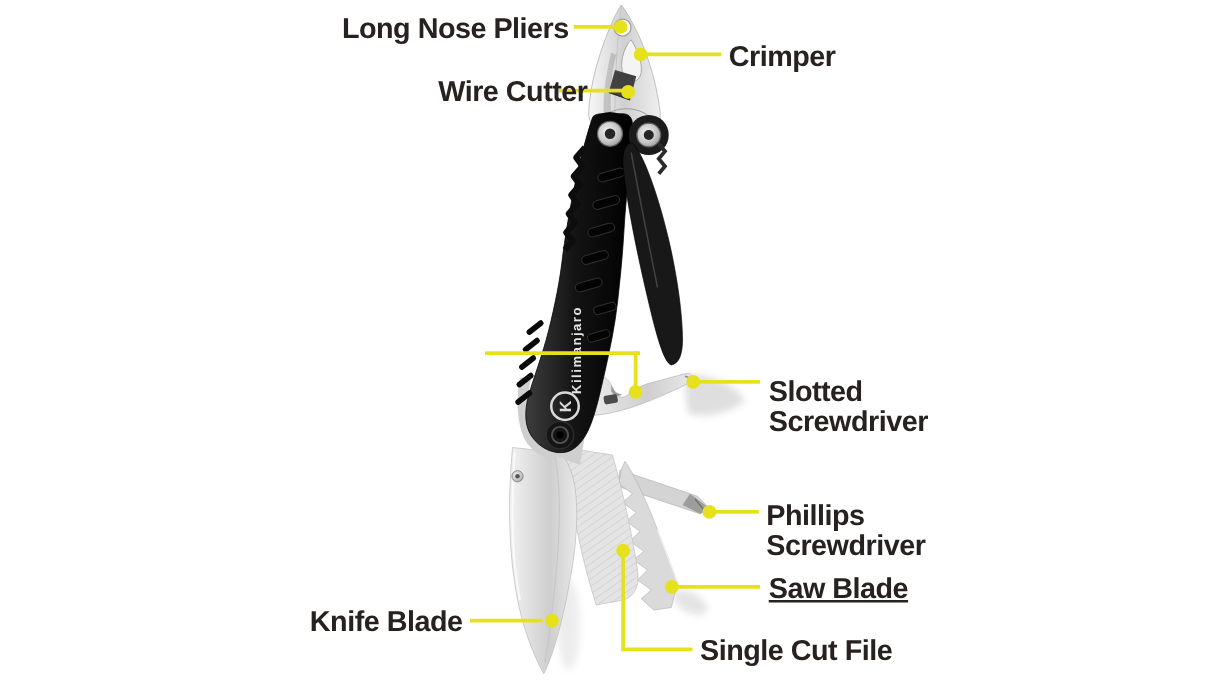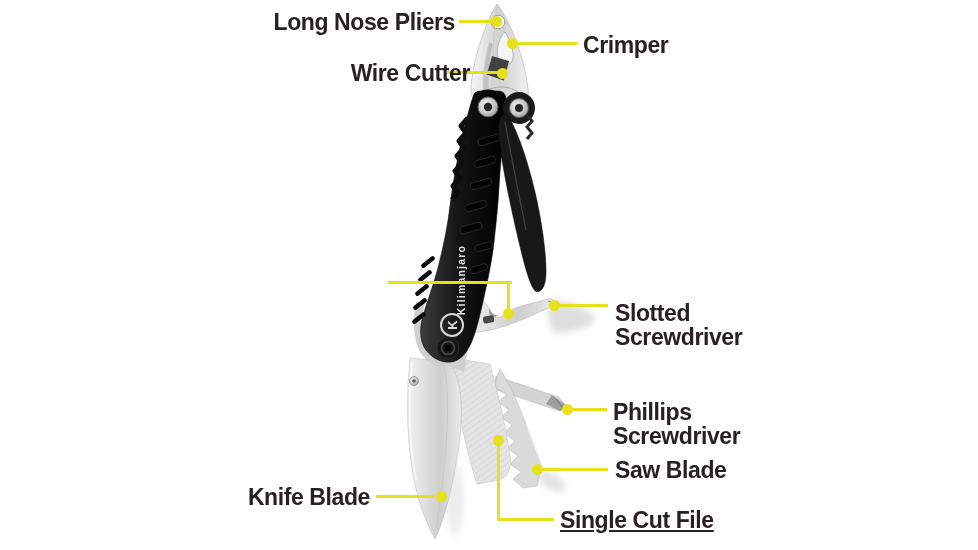--- a/index.html
+++ b/index.html
@@ -192,17 +192,17 @@
   <div class="lead h" style="left:497px;top:518px;width:57px;"></div>
 
   <div class="lead h" style="left:376px;top:495px;width:58px;"></div>
   <div class="dot" style="left:436px;top:491px;"></div>
 
   <div class="lbl r" style="right:523px;top:10px;">Long Nose Pliers</div>
   <div class="lbl" style="left:583px;top:33px;">Crimper</div>
   <div class="lbl r" style="right:508px;top:61px;">Wire Cutter</div>
   <div class="lbl wrap" style="left:615px;top:301px;">Slotted Screwdriver</div>
   <div class="lbl wrap" style="left:613px;top:400px;">Phillips Screwdriver</div>
-  <div class="lbl" style="left:615px;top:458px;">Saw Blade</div>
-  <div class="lbl" style="left:560px;top:508px;text-decoration:underline;">Single Cut File</div>
+  <div class="lbl" style="left:615px;top:458px;text-decoration:underline;">Saw Blade</div>
+  <div class="lbl" style="left:560px;top:508px;">Single Cut File</div>
   <div class="lbl r" style="right:608px;top:485px;">Knife Blade</div>
 
 </div>
 
 </body></html>

